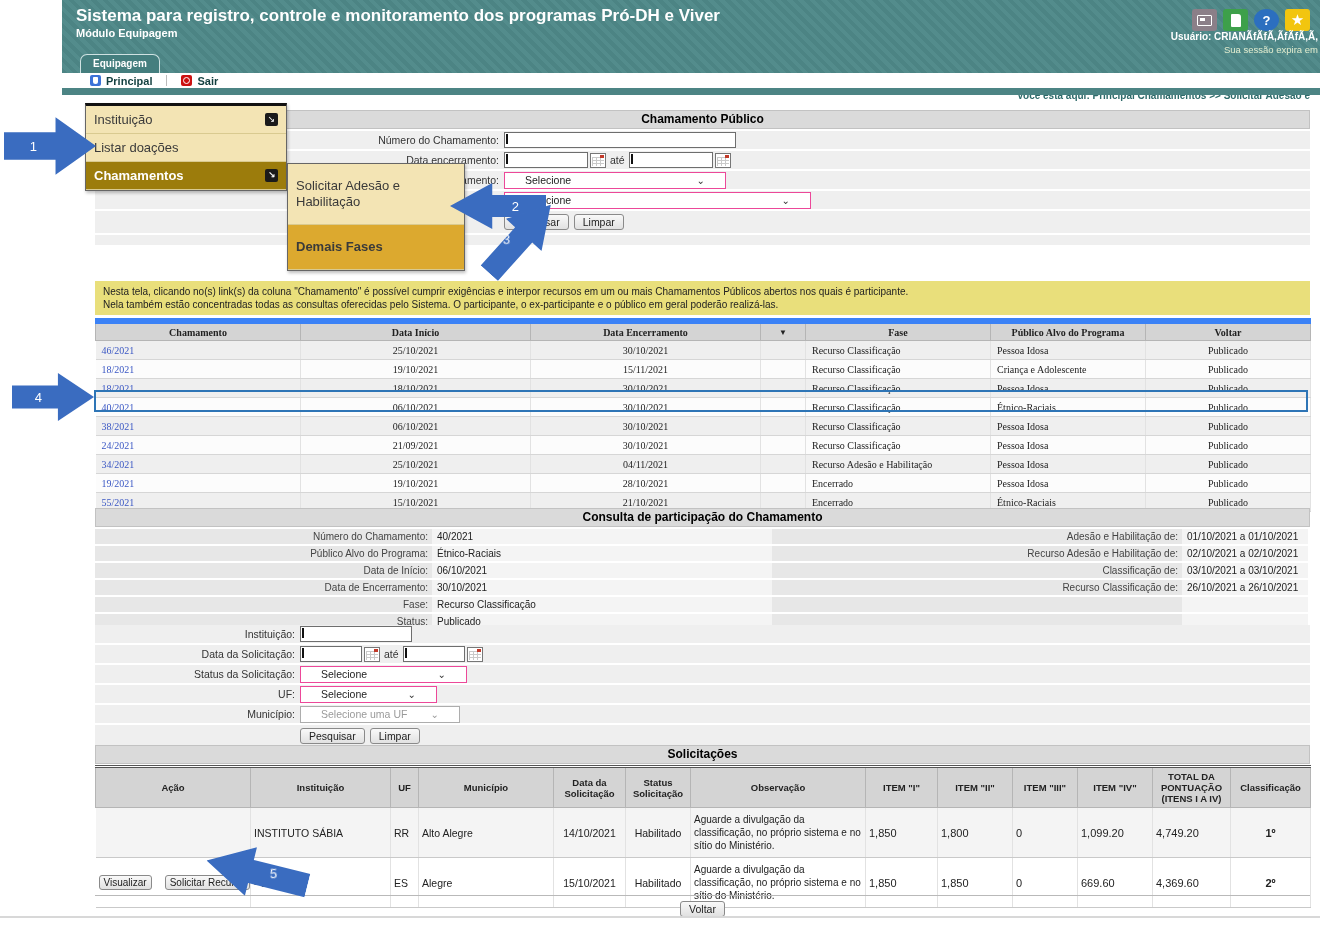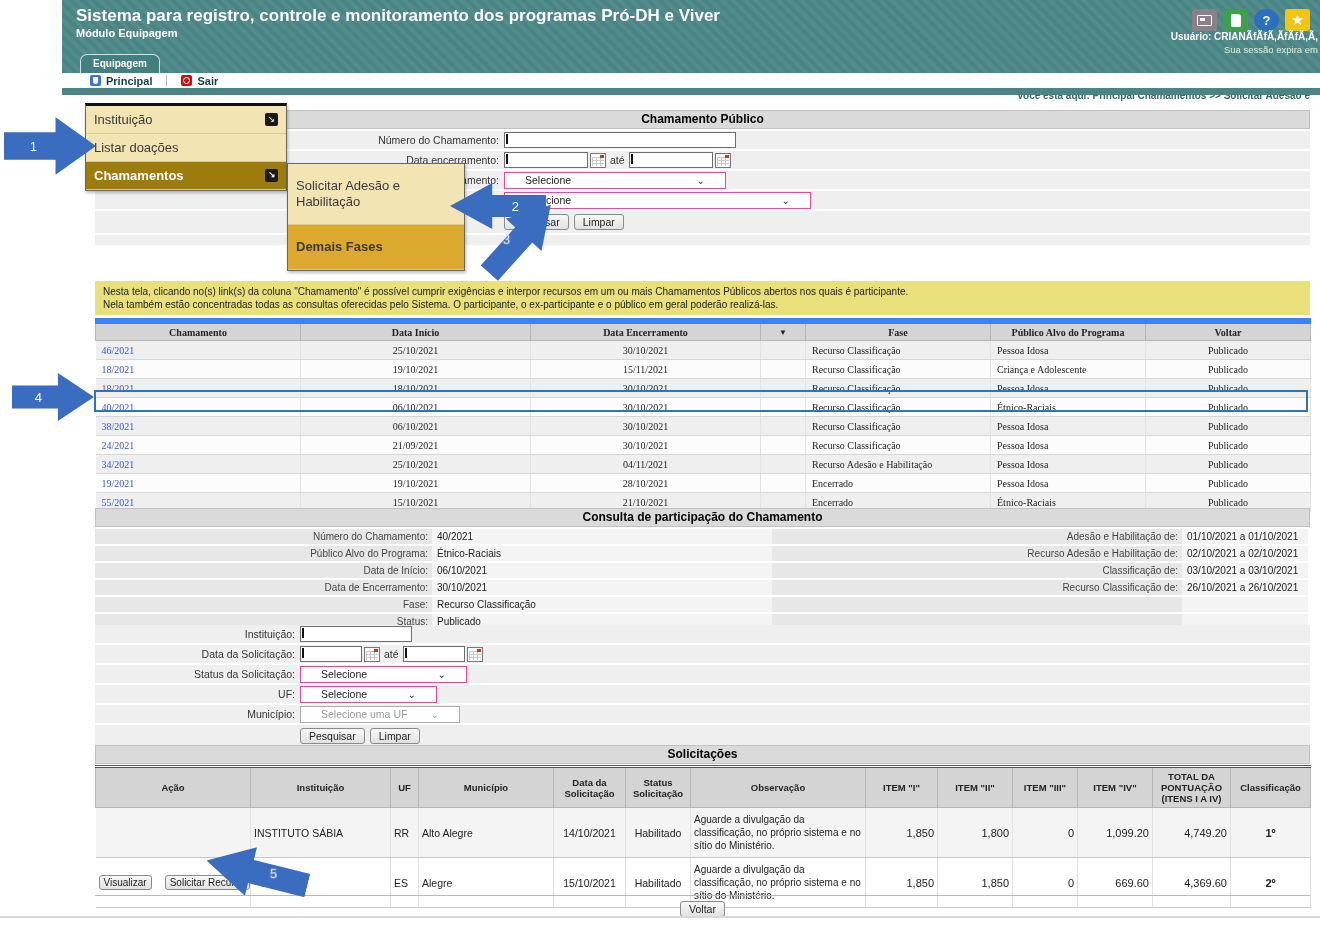--- a/index.html
+++ b/index.html
@@ -86,21 +86,21 @@
   .sec-filt .flabel{width:200px;}
   .w110{width:110px;} .w60{width:60px;} .w125{width:125px;} .w95{width:95px;} .w118{width:118px;}
 
   
   .sec-sol{position:absolute;left:95px;top:745px;width:1215px;}
   .tbl2{width:1215px;border-collapse:collapse;font-size:10.5px;table-layout:fixed;margin-top:1px;border-top:3px double #555;}
   .tbl2 th{background:#d4d4d4;border:1px solid #b5b5b5;font-weight:bold;font-size:9.5px;padding:3px 2px;}
   .tbl2 td{border-right:1px solid #e2e2e2;border-bottom:1px solid #c9c9c9;padding:5px 3px;vertical-align:middle;}
   .tbl2 tbody tr:nth-child(odd){background:#f4f4f4;}
   .tbl2 .obs{font-size:10px;line-height:13px;}
-  .tbl2 .num{font-size:11px;text-align:right;}
+  .tbl2 .num{font-size:11px;text-align:left;}
   .tbl2 .cls{font-size:11px;font-weight:bold;text-align:center;}
   .acell{white-space:nowrap;}
   .acell .btn{font-size:10px;padding:1px 4px;margin-right:13px;}
 
   
   .topline{position:absolute;left:95px;top:895px;width:1215px;border-top:1px solid #b9b9b9;}
   .voltar-row{position:absolute;left:95px;top:899px;width:1215px;text-align:center;text-decoration:underline;}
   .bottomline{position:absolute;left:0;right:0;top:916px;border-top:2px solid #d8d8d8;}
 
   

